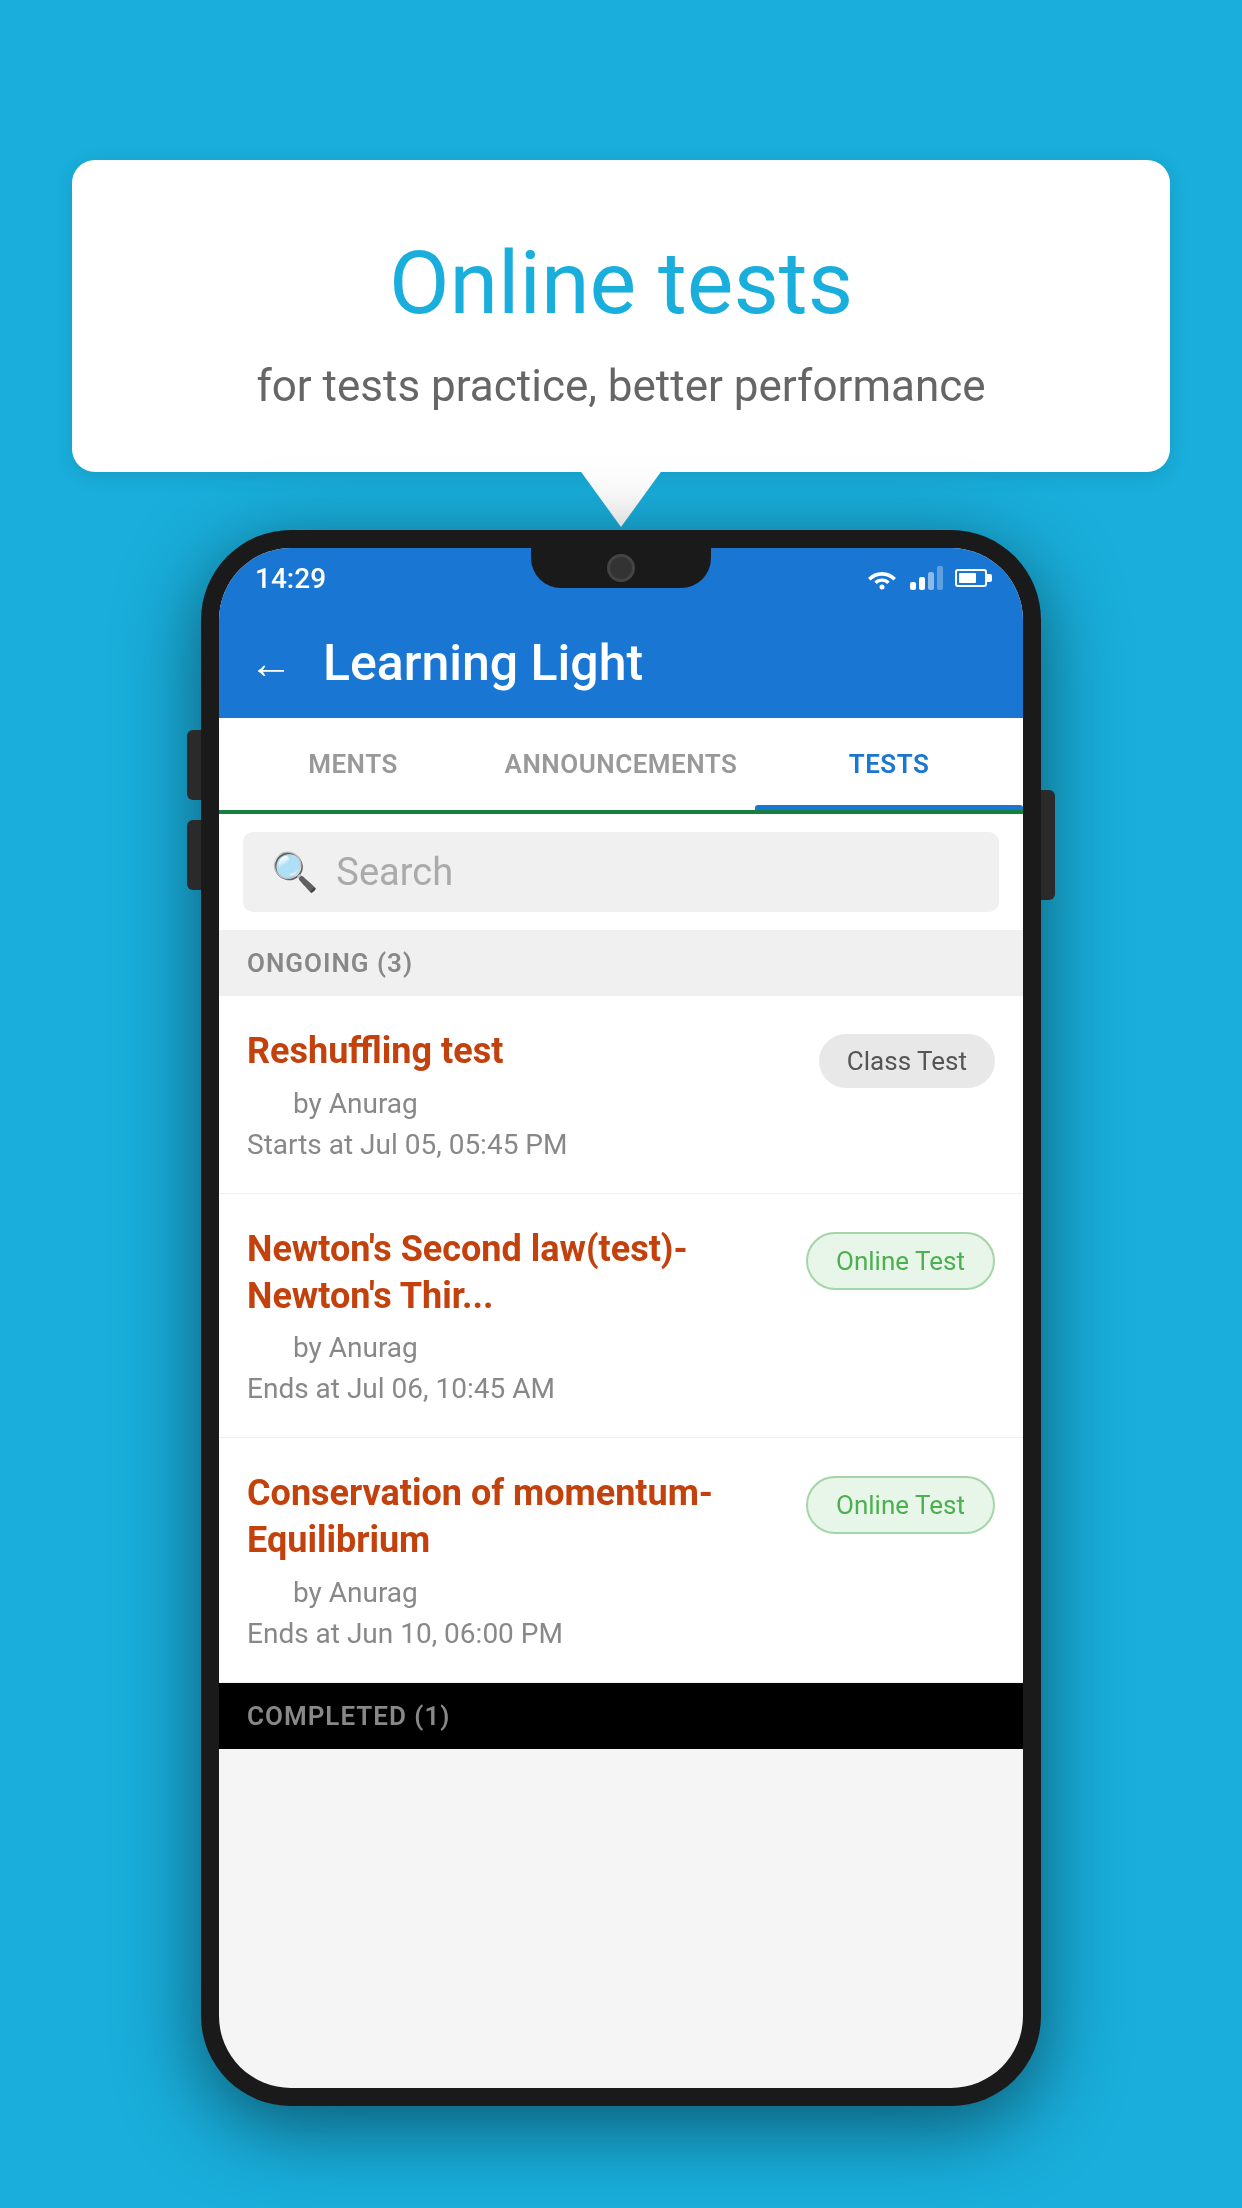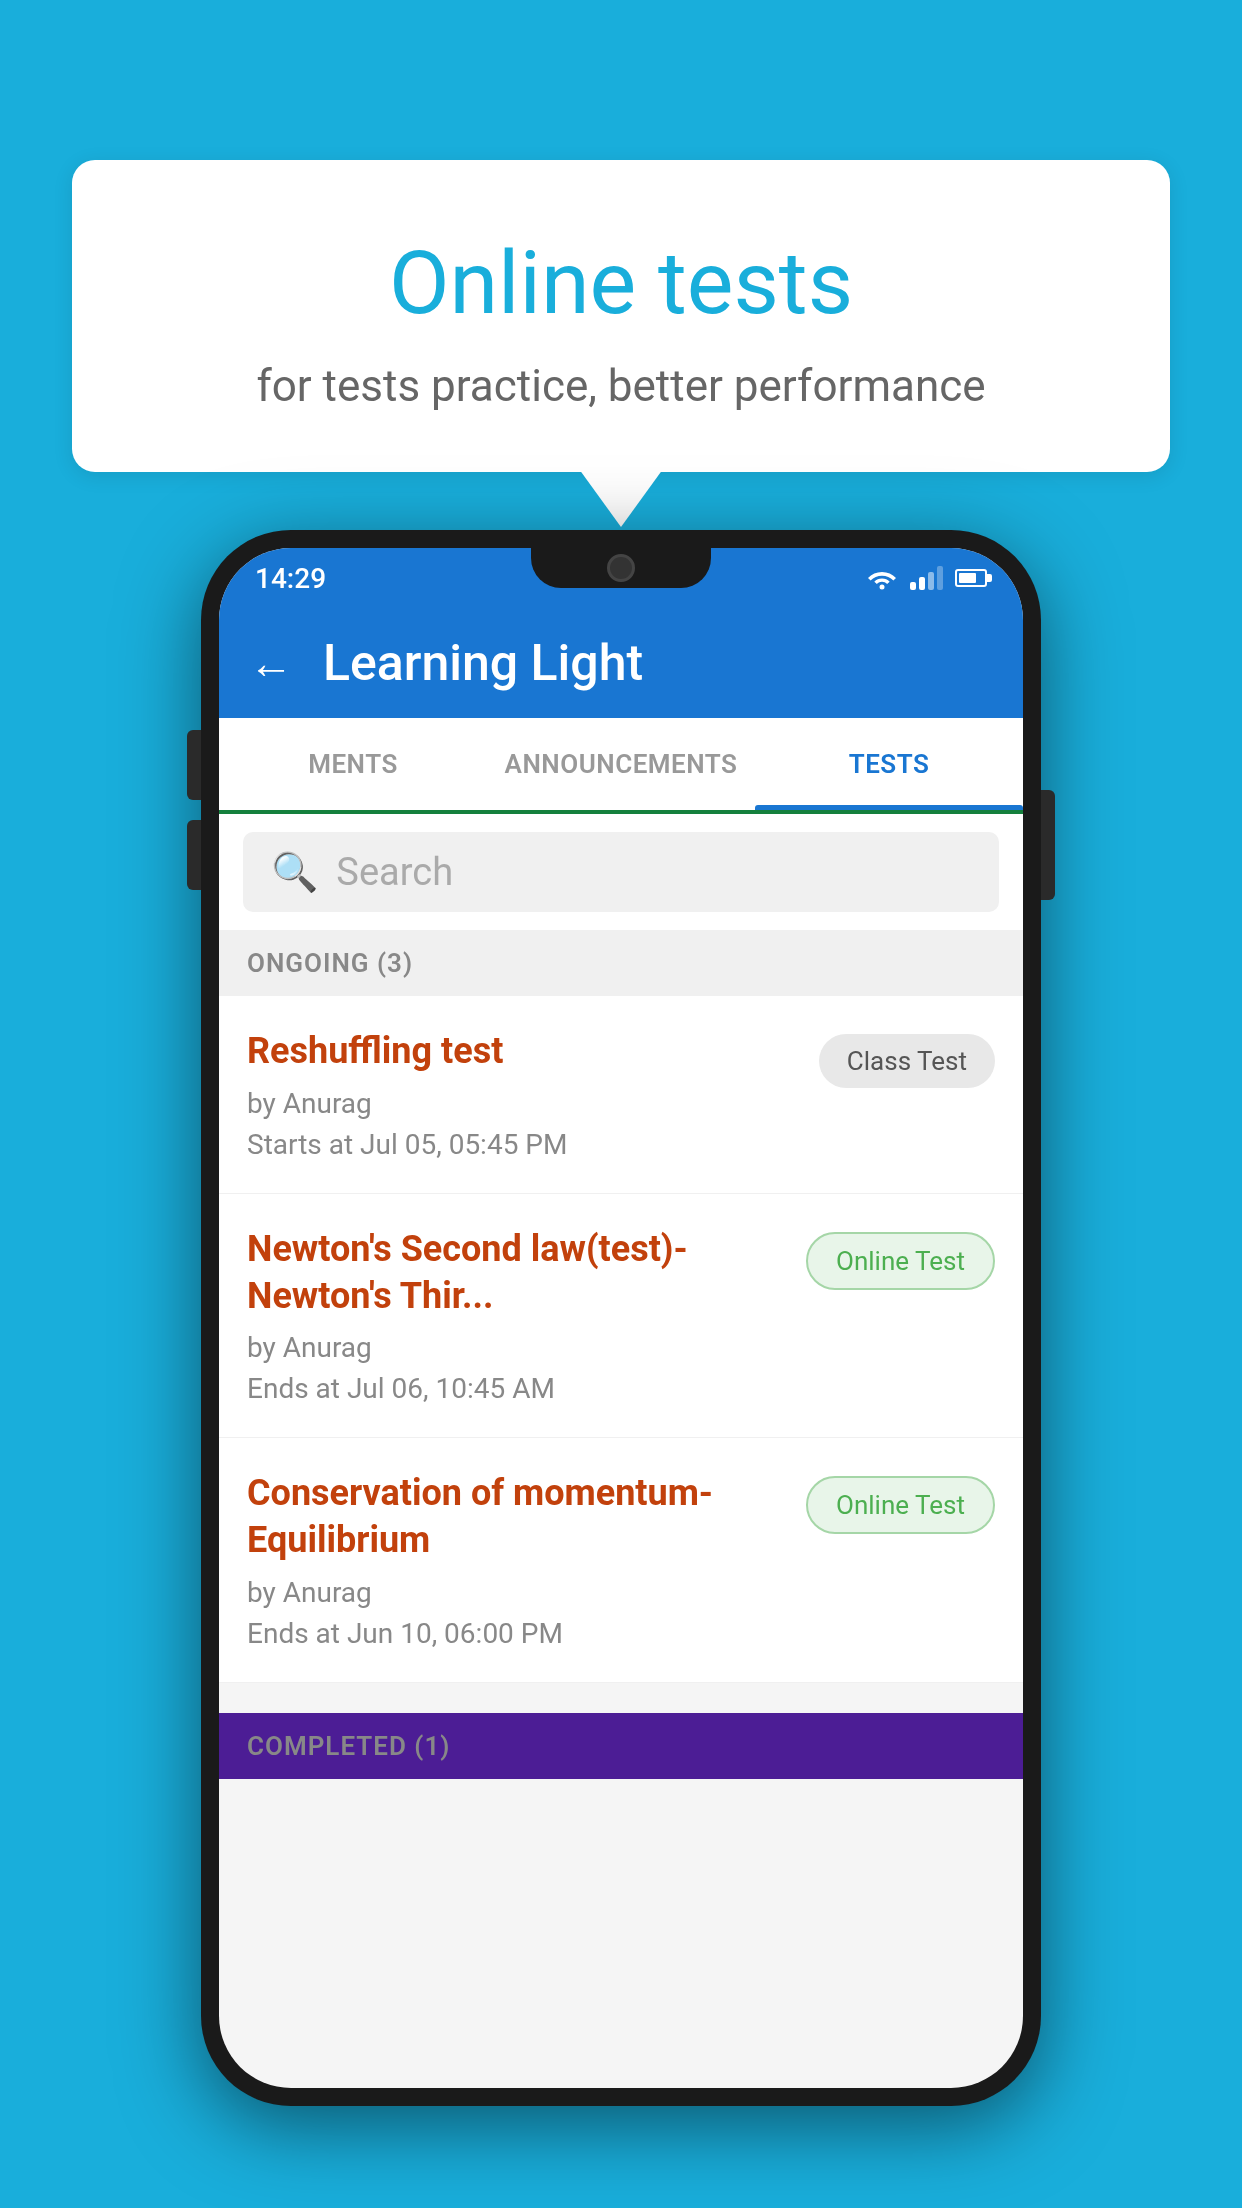--- a/index.html
+++ b/index.html
@@ -249,20 +249,21 @@
       font-weight: 700;
       color: #c2410c;
       line-height: 1.3;
       margin-bottom: 12px;
     }
 
     .test-author {
       font-size: 28px;
       color: #888;
       margin-bottom: 8px;
+      margin-left: 46px;
     }
 
     .test-time {
       font-size: 28px;
       color: #888;
     }
 
     .test-badge {
       border-radius: 50px;
       padding: 12px 28px;
@@ -309,27 +310,26 @@
       right: -14px;
       top: 260px;
       width: 14px;
       height: 110px;
       background: #2a2a2a;
       border-radius: 0 6px 6px 0;
     }
 
     
     .completed-section {
-      background: #4c1d95;
+      background: #000000;
       padding: 18px 28px;
       font-size: 26px;
       font-weight: 600;
       color: #888;
       letter-spacing: 1px;
-      margin-top: 30px;
     }
 
     .signal-bars {
       display: flex;
       align-items: flex-end;
       gap: 3px;
       height: 24px;
     }
 
     .signal-bar {

